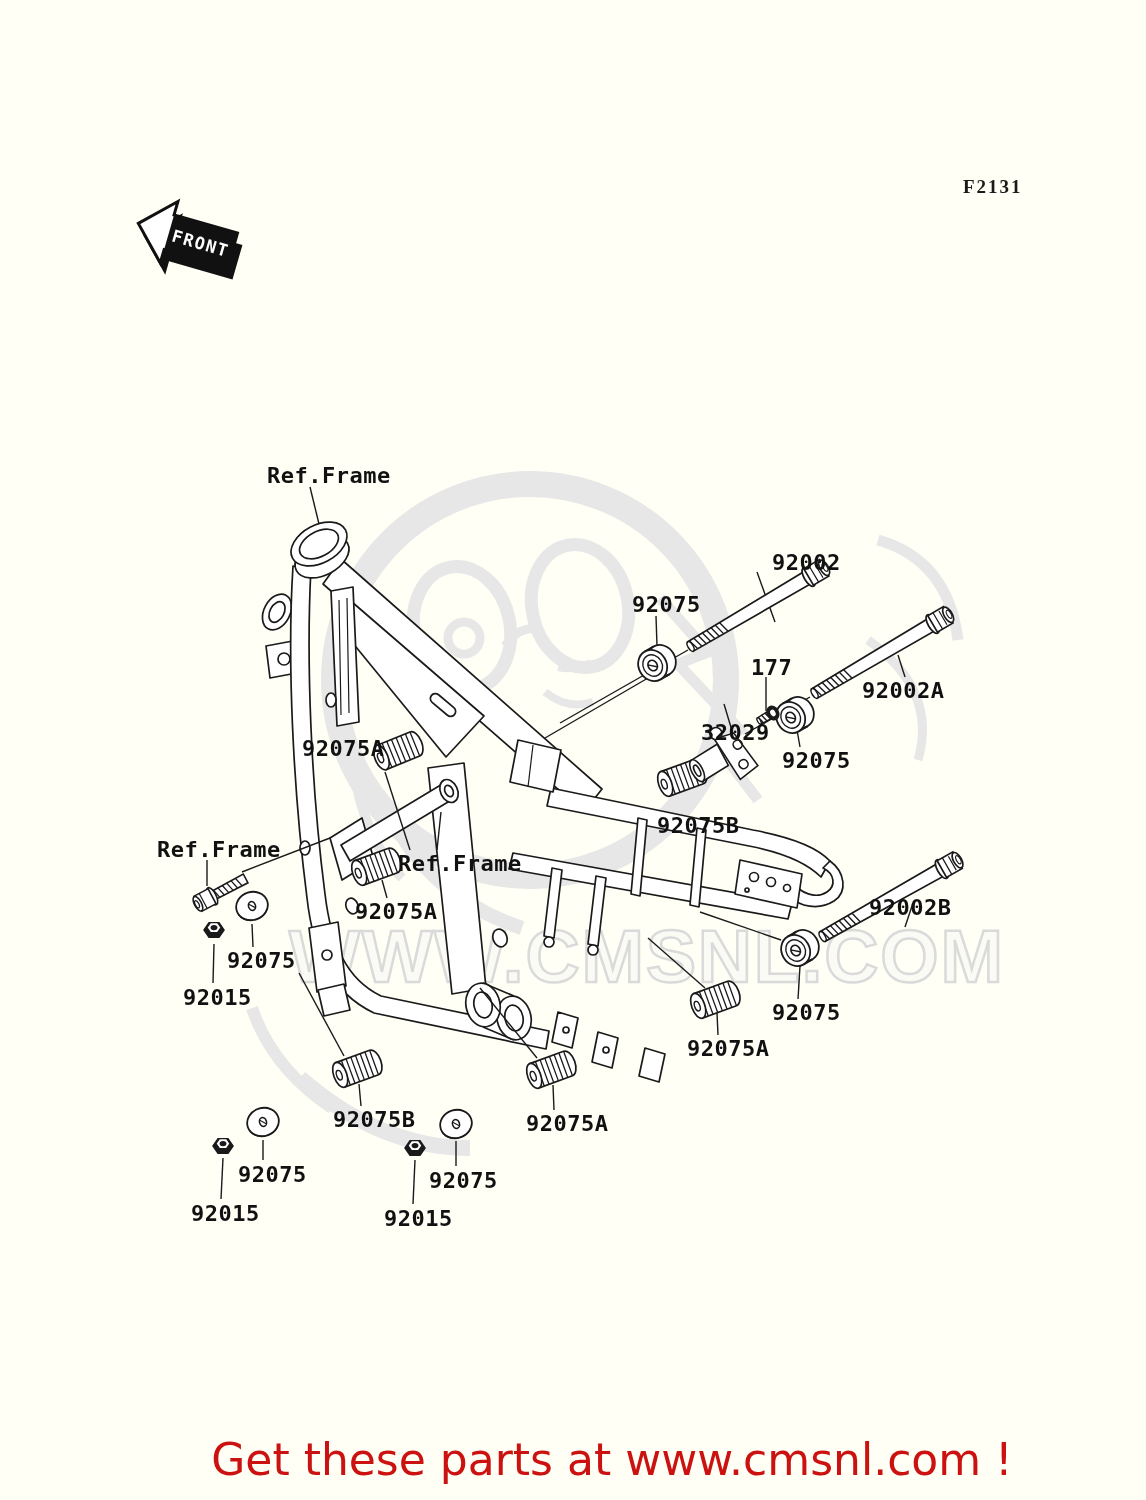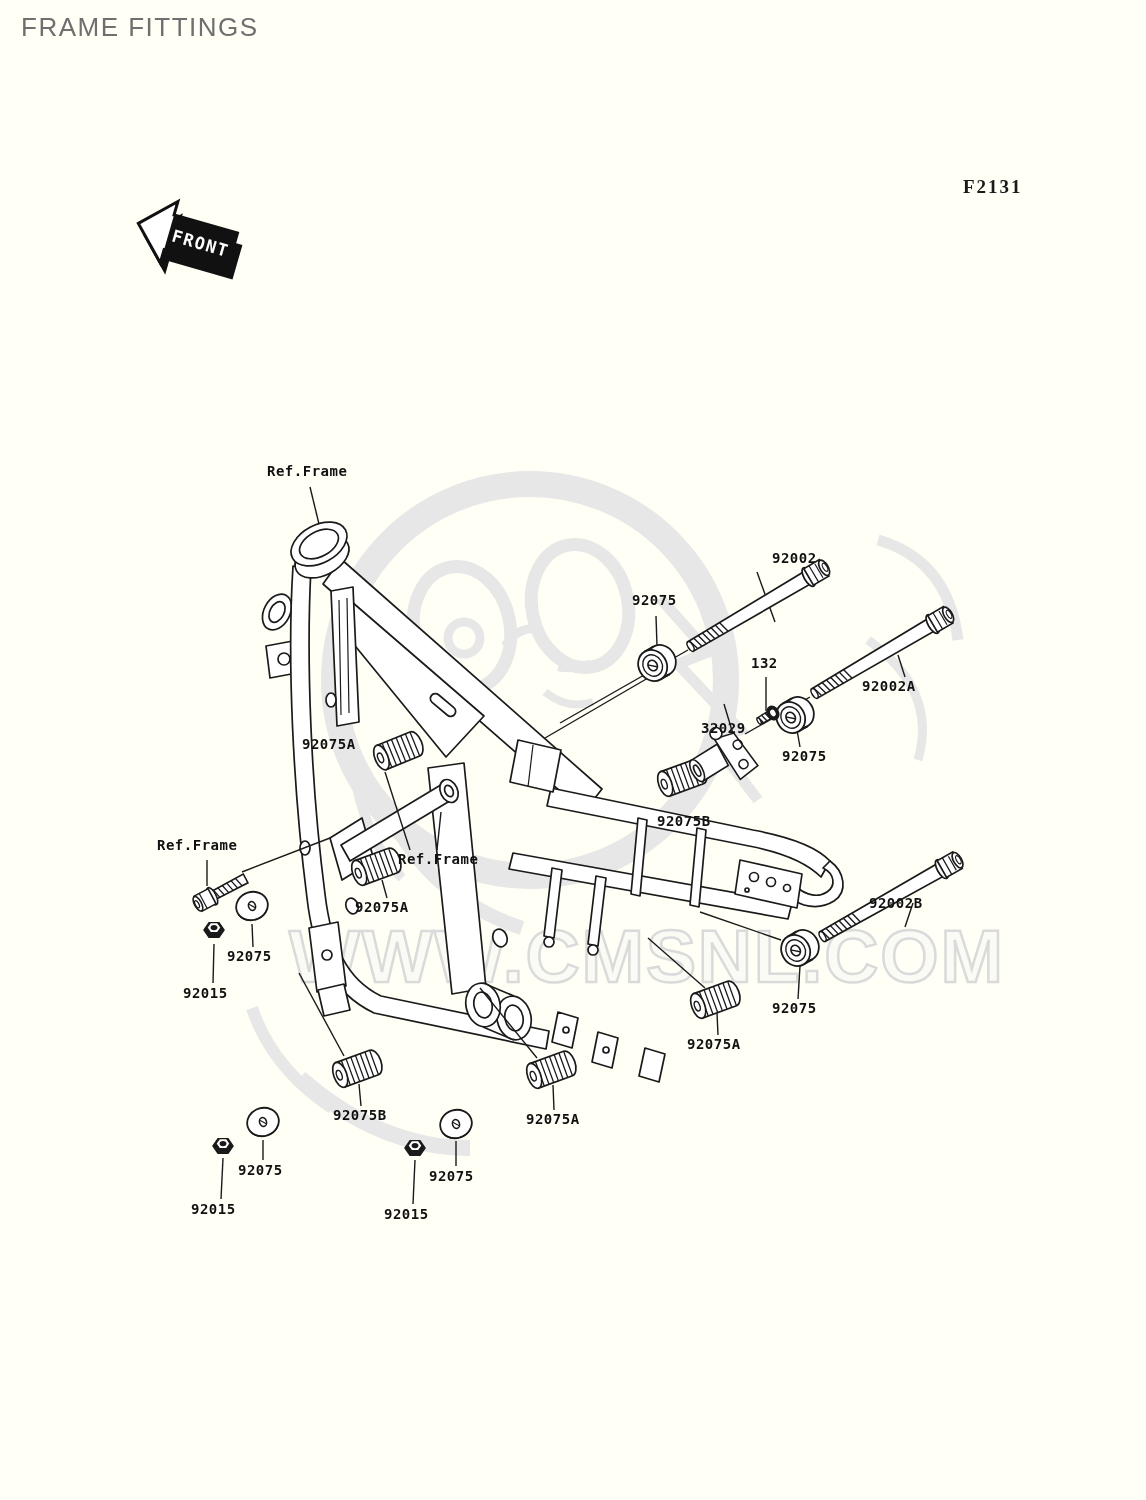--- a/index.html
+++ b/index.html
@@ -4,32 +4,31 @@
 <style>
   html,body{margin:0;padding:0;}
   body{width:1146px;height:1500px;position:relative;background:#fffff6;overflow:hidden;
        font-family:"DejaVu Sans", sans-serif;}
   #page{position:absolute;left:0;top:0;width:1146px;height:1500px;}
   #page-title{position:absolute;left:21px;top:12px;font-family:"Liberation Sans",sans-serif;
        font-size:26px;letter-spacing:1.5px;color:#6f6f6f;font-weight:400;}
   #figure-code{position:absolute;left:963px;top:176px;font-family:Liberation Serif, serif;
        font-size:19px;font-weight:bold;letter-spacing:2px;color:#1a1a1a;}
   #diagram-svg{position:absolute;left:0;top:0;}
-  .part-label{position:absolute;font-family:"DejaVu Sans Mono",monospace;font-size:14px;
+  .part-label{position:absolute;font-family:"DejaVu Sans Mono",monospace;font-size:22px;
        font-weight:bold;letter-spacing:0.5px;color:#111;white-space:nowrap;}
   #footer-banner{position:absolute;left:612px;top:1434px;transform:translateX(-50%);
        font-family:"DejaVu Sans",sans-serif;font-size:44px;color:#cb1211;white-space:nowrap;}
   #front-arrow-text{font-family:"DejaVu Sans Mono",monospace;font-weight:bold;}
 </style>
 </head>
 <body>
 
 <div id="page">
 
-  <div id="page-title">FRAME FITTINGS</div>
   <div id="figure-code">F2131</div>
 
   <svg id="diagram-svg" width="1146" height="1400" viewBox="0 0 1146 1400">
     <defs>
       <g id="bolt-def">
         <path d="M3,-5.5 L139,-7 L139,7 L3,5.5 Z" fill="#fff" stroke="#1a1a1a" stroke-width="1.7"></path>
         <path d="M5,-5 l3,10 M10,-5.5 l3,11 M15,-6 l3,12 M20,-6 l3,12 M25,-6 l3,12 M30,-6 l3,12 M35,-6 l3,12 M40,-6 l3,12" stroke="#1a1a1a" stroke-width="1.4" fill="none"></path>
         <ellipse cx="3" cy="0" rx="2.5" ry="5.5" fill="#fff" stroke="#1a1a1a" stroke-width="1.5"></ellipse>
         <ellipse cx="140" cy="0" rx="4.5" ry="10.5" fill="#fff" stroke="#1a1a1a" stroke-width="1.7"></ellipse>
         <path d="M140,-9.5 L158,-9.5 L158,9.5 L140,9.5 Z" fill="#fff" stroke="#1a1a1a" stroke-width="1.7"></path>
@@ -246,21 +245,21 @@
         <ellipse cx="-8" cy="0" rx="3.5" ry="8" fill="#fff"></ellipse>
         <ellipse cx="-9" cy="0" rx="1.8" ry="4" stroke-width="1.2"></ellipse>
       </g>
     </g>
   </svg>
 
   <div id="labels-layer">
       <div class="part-label" style="left: 267px; top: 463px;">Ref.Frame</div>
       <div class="part-label" style="left: 728px; top: 550px; margin-left: 44px;">92002</div>
       <div class="part-label" style="left: 632px; top: 592px;">92075</div>
-      <div class="part-label" style="left: 751px; top: 655px;">132</div>
+      <div class="part-label" style="left: 751px; top: 655px;">177</div>
       <div class="part-label" style="left: 701px; top: 683px; margin-top: 37px;">32029</div>
       <div class="part-label" style="left: 862px; top: 678px; text-align: center;">92002A</div>
       <div class="part-label" style="left: 782px; top: 748px;">92075</div>
       <div class="part-label" style="left: 302px; top: 736px;">92075A</div>
       <div class="part-label" style="left: 657px; top: 813px;">92075B</div>
       <div class="part-label" style="left: 157px; top: 837px;">Ref.Frame</div>
       <div class="part-label" style="left: 398px; top: 851px;">Ref.Frame</div>
       <div class="part-label" style="left: 355px; top: 899px;">92075A</div>
       <div class="part-label" style="left: 869px; top: 895px;">92002B</div>
       <div class="part-label" style="left: 227px; top: 948px;">92075</div>
@@ -268,13 +267,14 @@
       <div class="part-label" style="left: 772px; top: 1000px;">92075</div>
       <div class="part-label" style="left: 687px; top: 1036px;">92075A</div>
       <div class="part-label" style="left: 333px; top: 1107px;">92075B</div>
       <div class="part-label" style="left: 526px; top: 1111px;">92075A</div>
       <div class="part-label" style="left: 238px; top: 1162px;">92075</div>
       <div class="part-label" style="left: 429px; top: 1168px;">92075</div>
       <div class="part-label" style="left: 191px; top: 1201px;">92015</div>
       <div class="part-label" style="left: 384px; top: 1206px;">92015</div>
     </div>
 
+  <div id="footer-banner">Get these parts at www.cmsnl.com !</div>
 </div>
 
 </body></html>

